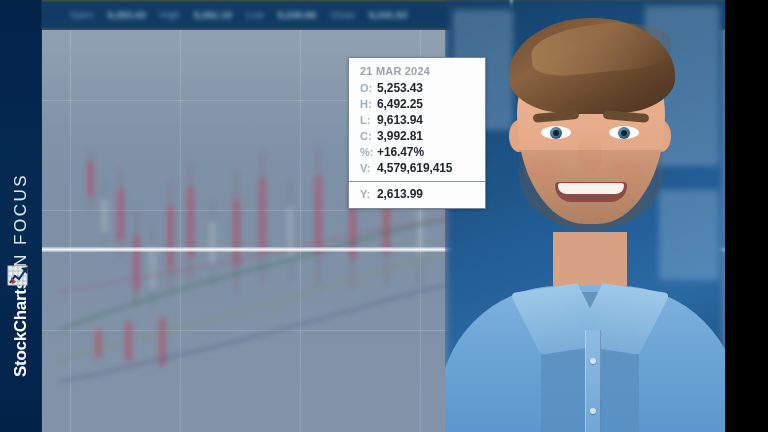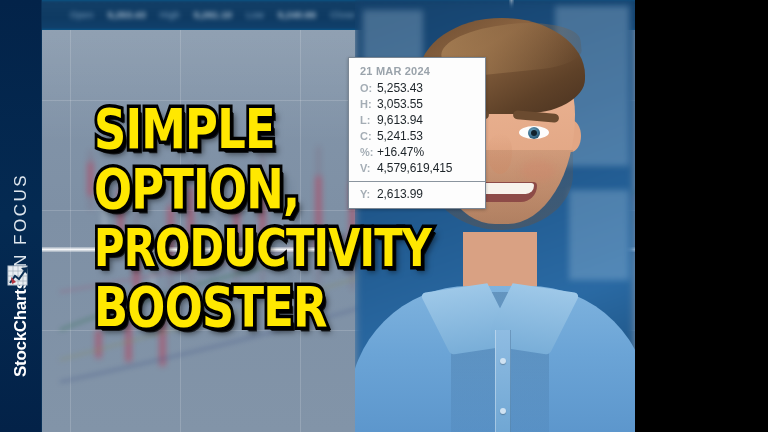--- a/index.html
+++ b/index.html
@@ -1,21 +1,21 @@
 <!DOCTYPE html>
 <html><head>
 <meta charset="utf-8">
 <style>
   * { margin:0; padding:0; box-sizing:border-box; }
   html,body { width:768px; height:432px; overflow:hidden; background:#000; }
   body { font-family:"Liberation Sans", sans-serif; }
 
   #stage {
-    position:relative; width:635px; height:432px; overflow:hidden;
-    background:#0369a1;
+    position:relative; width:725px; height:432px; overflow:hidden;
+    background:#a16207;
   }
 
   
   #chart-bg { position:absolute; inset:0; overflow:hidden; }
 
   .chart-header {
     position:absolute; left:0; top:0; width:768px; height:30px;
     background:linear-gradient(180deg,#123e66 0%,#0e3a62 60%,#10406c 100%);
     filter:blur(1.4px);
   }
@@ -77,21 +77,21 @@
     padding:0 10px 3px 11px; letter-spacing:.2px;
   }
   .tt-row {
     display:flex; align-items:baseline; padding:1px 8px 1px 11px;
     line-height:14px;
   }
   .tt-k {
     color:#a4adb5; font-size:11px; font-weight:bold;
     width:17px; flex:none;
   }
-  .tt-v { color:#1d2429; font-size:12px; font-weight:normal; letter-spacing:-.1px; }
+  .tt-v { color:#1d2429; font-size:12px; font-weight:bold; letter-spacing:-.1px; }
   .tt-sep { height:1px; background:#8a949e; margin:5px 0 4px 0; }
   .tt-row.last { padding-top:1px; padding-bottom:1px; }
 
   
   #rail {
     position:absolute; left:0; top:0; width:42px; height:432px;
     background:linear-gradient(180deg,#032349 0%,#042a52 50%,#032248 100%);
     border-right:1px solid #0a3158;
   }
   #brand-stack {
@@ -353,29 +353,29 @@
 
   <div id="tooltip">
     <div class="tt-date">21 MAR 2024</div>
 
     <div class="tt-row">
       <span class="tt-k">O:</span>
       <span class="tt-v">5,253.43</span>
     </div>
     <div class="tt-row">
       <span class="tt-k">H:</span>
-      <span class="tt-v">3,053.55</span>
+      <span class="tt-v">6,492.25</span>
     </div>
     <div class="tt-row">
       <span class="tt-k">L:</span>
       <span class="tt-v">9,613.94</span>
     </div>
     <div class="tt-row">
       <span class="tt-k">C:</span>
-      <span class="tt-v">5,241.53</span>
+      <span class="tt-v">3,992.81</span>
     </div>
     <div class="tt-row">
       <span class="tt-k">%:</span>
       <span class="tt-v">+16.47%</span>
     </div>
     <div class="tt-row">
       <span class="tt-k">V:</span>
       <span class="tt-v">4,579,619,415</span>
     </div>
 
@@ -401,20 +401,14 @@
         <line x1="6" y1="2" x2="6" y2="21"></line>
         <line x1="11" y1="2" x2="11" y2="21"></line>
         <line x1="16" y1="2" x2="16" y2="21"></line>
       </g>
       <path d="M3 19 L8 12 L12 15 L19 5" fill="none" stroke="#0a2f55" stroke-width="2"></path>
       <path d="M14 4 L21 3 L20 10 Z" fill="#0a2f55"></path>
       <path d="M4 13 L9 18 L5 20 Z" fill="#b5333f"></path>
     </svg>
   </div>
 
-  <div id="title">
-    <div class="tline l1">SIMPLE</div>
-    <div class="tline l2">OPTION,</div>
-    <div class="tline l3">PRODUCTIVITY</div>
-    <div class="tline l4">BOOSTER</div>
-  </div>
 
 </div>
 
 </body></html>

